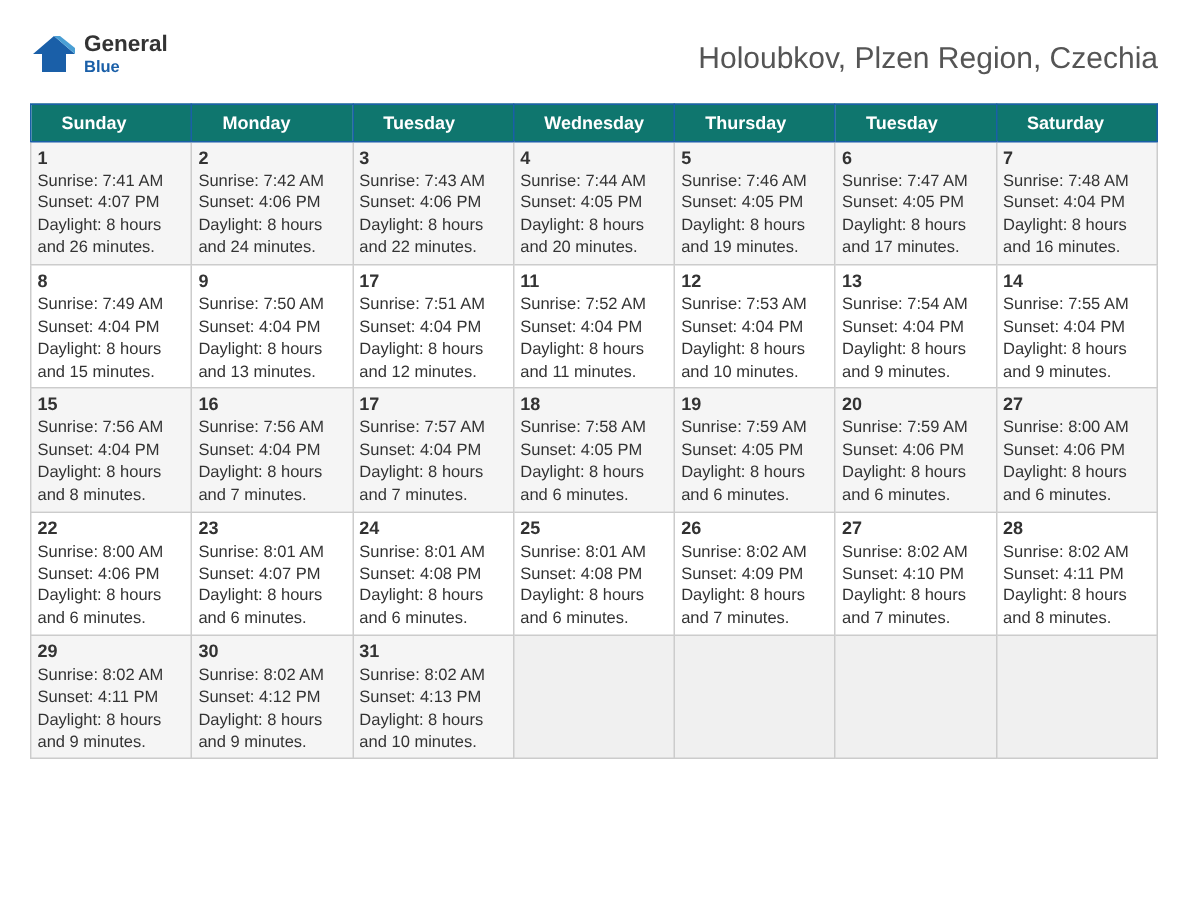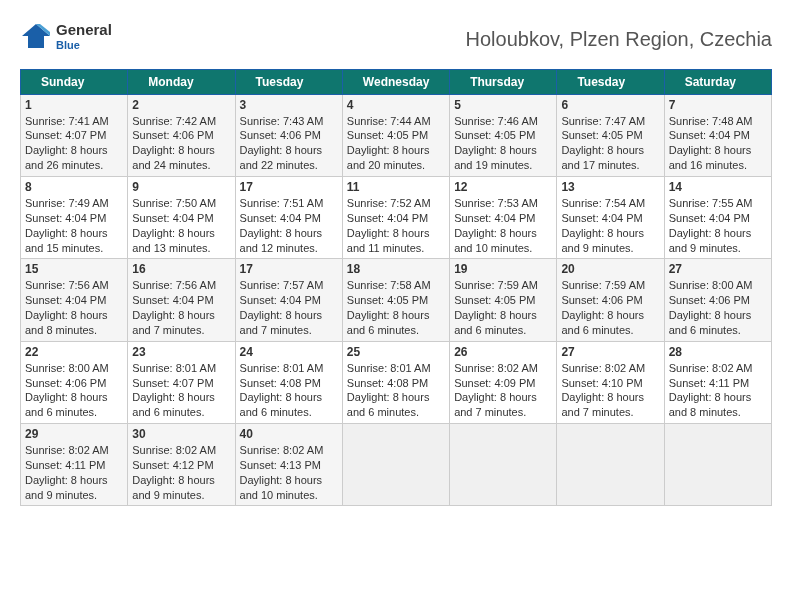--- a/index.html
+++ b/index.html
@@ -197,21 +197,21 @@
           <td><span class="day-num">27</span>
 <span class="cell-text">Sunrise: 8:02 AM<br>Sunset: 4:10 PM<br>Daylight: 8 hours and 7 minutes.</span></td>
           <td><span class="day-num">28</span>
 <span class="cell-text">Sunrise: 8:02 AM<br>Sunset: 4:11 PM<br>Daylight: 8 hours and 8 minutes.</span></td>
         </tr>
         <tr>
           <td><span class="day-num">29</span>
 <span class="cell-text">Sunrise: 8:02 AM<br>Sunset: 4:11 PM<br>Daylight: 8 hours and 9 minutes.</span></td>
           <td><span class="day-num">30</span>
 <span class="cell-text">Sunrise: 8:02 AM<br>Sunset: 4:12 PM<br>Daylight: 8 hours and 9 minutes.</span></td>
-          <td><span class="day-num">40</span>
+          <td><span class="day-num">31</span>
 <span class="cell-text">Sunrise: 8:02 AM<br>Sunset: 4:13 PM<br>Daylight: 8 hours and 10 minutes.</span></td>
           <td class="empty-cell"></td>
           <td class="empty-cell"></td>
           <td class="empty-cell"></td>
           <td class="empty-cell"></td>
         </tr>
       </tbody>
   </table>
 </div>
 

